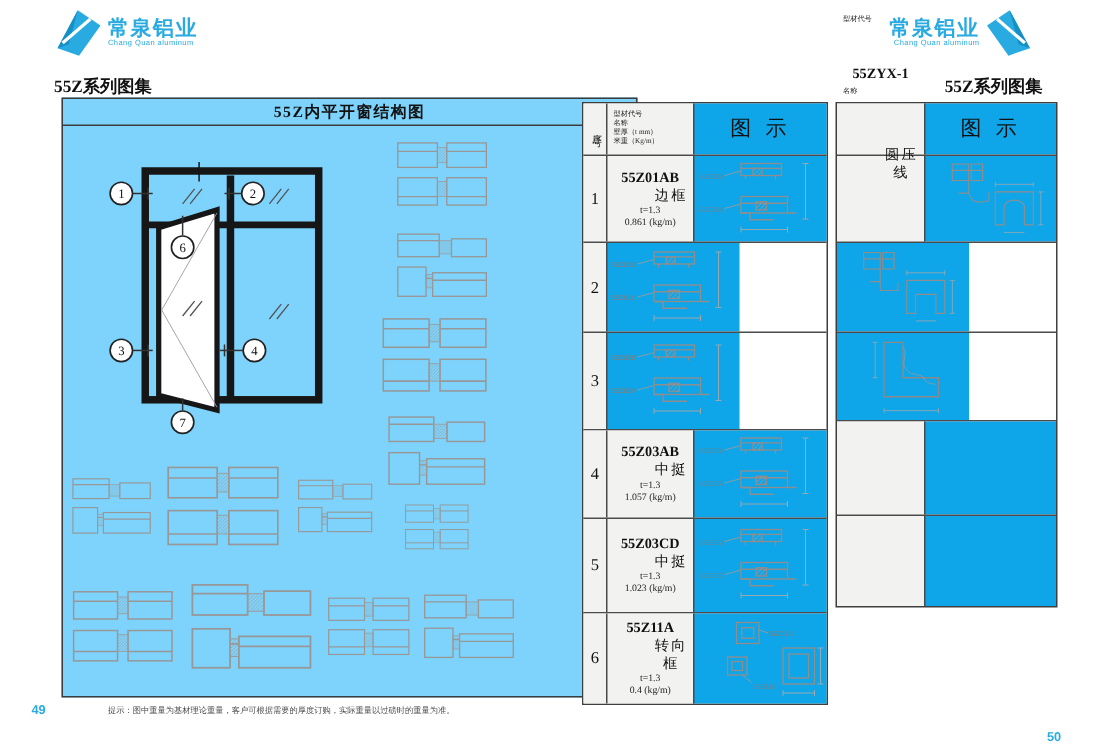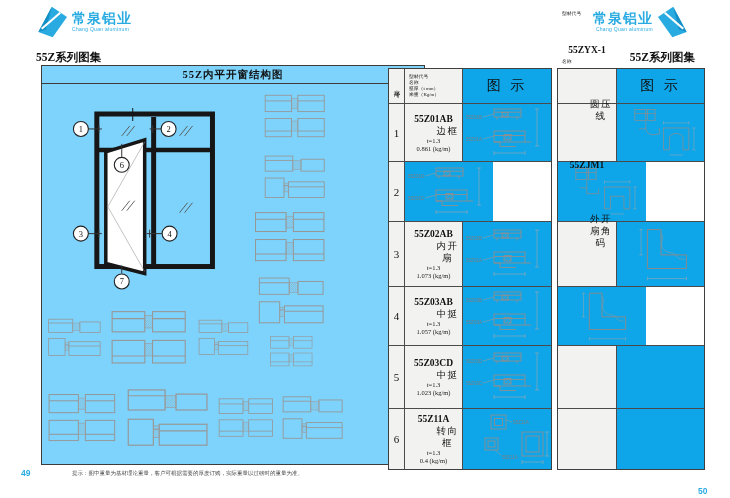--- a/index.html
+++ b/index.html
@@ -307,26 +307,20 @@
               <line x1="29" y1="47" x2="60" y2="47"></line>
               <line x1="29" y1="45" x2="29" y2="49"></line>
               <line x1="60" y1="45" x2="60" y2="49"></line>
             </g>
         </svg>
       </div>
     </div>
 
     <div class="trow" style="height:64px">
       <div class="ci idx">3</div>
-      <div class="cs">
-        <div class="code">55Z02AB</div>
-        <div class="pname">内开扇</div>
-        <div class="thick">t=1.3</div>
-        <div class="wt">1.073 (kg/m)</div>
-      </div>
       <div class="cf">
         <svg class="figsvg" width="85" height="54" viewBox="0 0 85 54">
           <text class="dlabel" x="1" y="13">55Z02B</text>
           <line class="thin" x1="18" y1="11" x2="29" y2="8"></line>
           <g class="tk">
               <rect x="29" y="3" width="27" height="8"></rect>
               <line x1="29" y1="6.2" x2="56" y2="6.2"></line>
               <rect x="37" y="6.2" width="6" height="4.8" fill="url(#hatch)"></rect>
               <line x1="32" y1="11" x2="32" y2="13.5"></line>
               <line x1="52" y1="11" x2="52" y2="13.5"></line>
@@ -529,60 +523,38 @@
               <line x1="76" y1="18" x2="76" y2="22"></line>
               <line x1="82" y1="26" x2="82" y2="52"></line>
               <line x1="80" y1="26" x2="84" y2="26"></line>
               <line x1="80" y1="52" x2="84" y2="52"></line>
               <line x1="53" y1="58" x2="69" y2="58"></line>
             </g>
         </svg>
       </div>
     </div>
 
-    <div class="trow" style="height:64px">
-      <div class="cs">
-        <div class="code">55ZJM1</div>
-        <div class="pname">外开扇角码</div>
-        <div class="thick">t=2.0</div>
-        <div class="wt">1.71 (kg/m)</div>
-      </div>
-      <div class="cf">
-        <svg class="figsvg" width="84" height="58" viewBox="0 0 86 64">
+
+    <div class="trow" style="height:58px">
+      <div class="cf">
+        <svg class="figsvg" width="84" height="54" viewBox="0 0 86 64">
           <path class="tk2" d="M28,5 h15 v28 h28 v15 h-43 z"></path>
           <path class="thin" d="M43,9 c5,6 -3,12 3,18 c4,5 12,2 14,7 c1,3 6,4 9,4"></path>
           <g class="dim">
               <line x1="21" y1="5" x2="21" y2="33"></line>
               <line x1="19" y1="5" x2="23" y2="5"></line>
               <line x1="19" y1="33" x2="23" y2="33"></line>
               <line x1="28" y1="59" x2="71" y2="59"></line>
               <line x1="28" y1="57" x2="28" y2="61"></line>
               <line x1="71" y1="57" x2="71" y2="61"></line>
             </g>
         </svg>
       </div>
     </div>
 
-    <div class="trow" style="height:58px">
-      <div class="cf">
-        <svg class="figsvg" width="84" height="54" viewBox="0 0 86 64">
-          <path class="tk2" d="M28,5 h15 v28 h28 v15 h-43 z"></path>
-          <path class="thin" d="M43,9 c5,6 -3,12 3,18 c4,5 12,2 14,7 c1,3 6,4 9,4"></path>
-          <g class="dim">
-              <line x1="21" y1="5" x2="21" y2="33"></line>
-              <line x1="19" y1="5" x2="23" y2="5"></line>
-              <line x1="19" y1="33" x2="23" y2="33"></line>
-              <line x1="28" y1="59" x2="71" y2="59"></line>
-              <line x1="28" y1="57" x2="28" y2="61"></line>
-              <line x1="71" y1="57" x2="71" y2="61"></line>
-            </g>
-        </svg>
-      </div>
-    </div>
-
     <div class="trow" style="height:62px">
       <div class="cs">
         <div class="code"></div>
       </div>
       <div class="cf"></div>
     </div>
 
     <div class="trow" style="height:60px">
       <div class="cs">
         <div class="code"></div>

